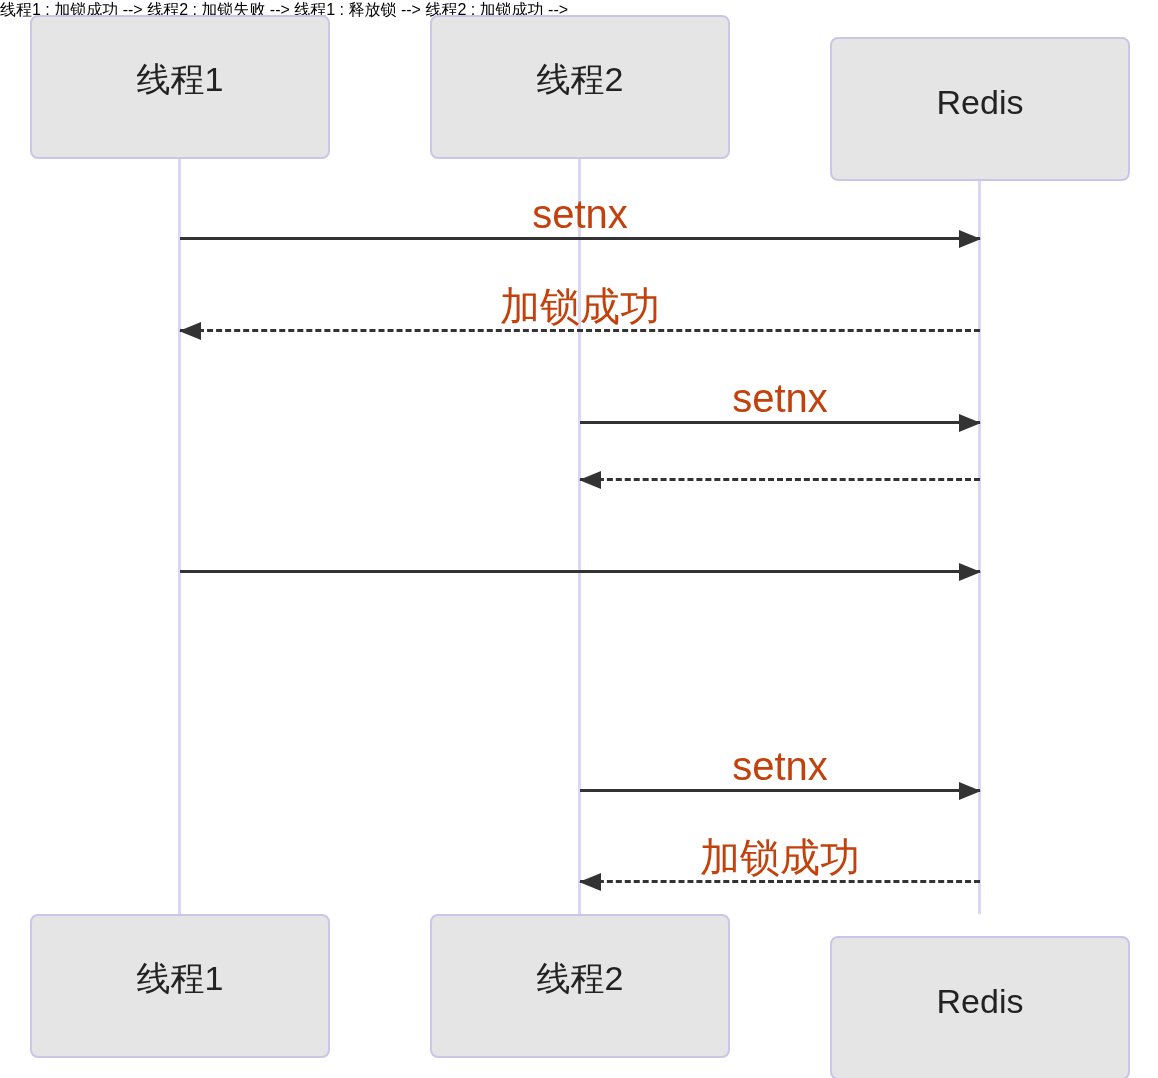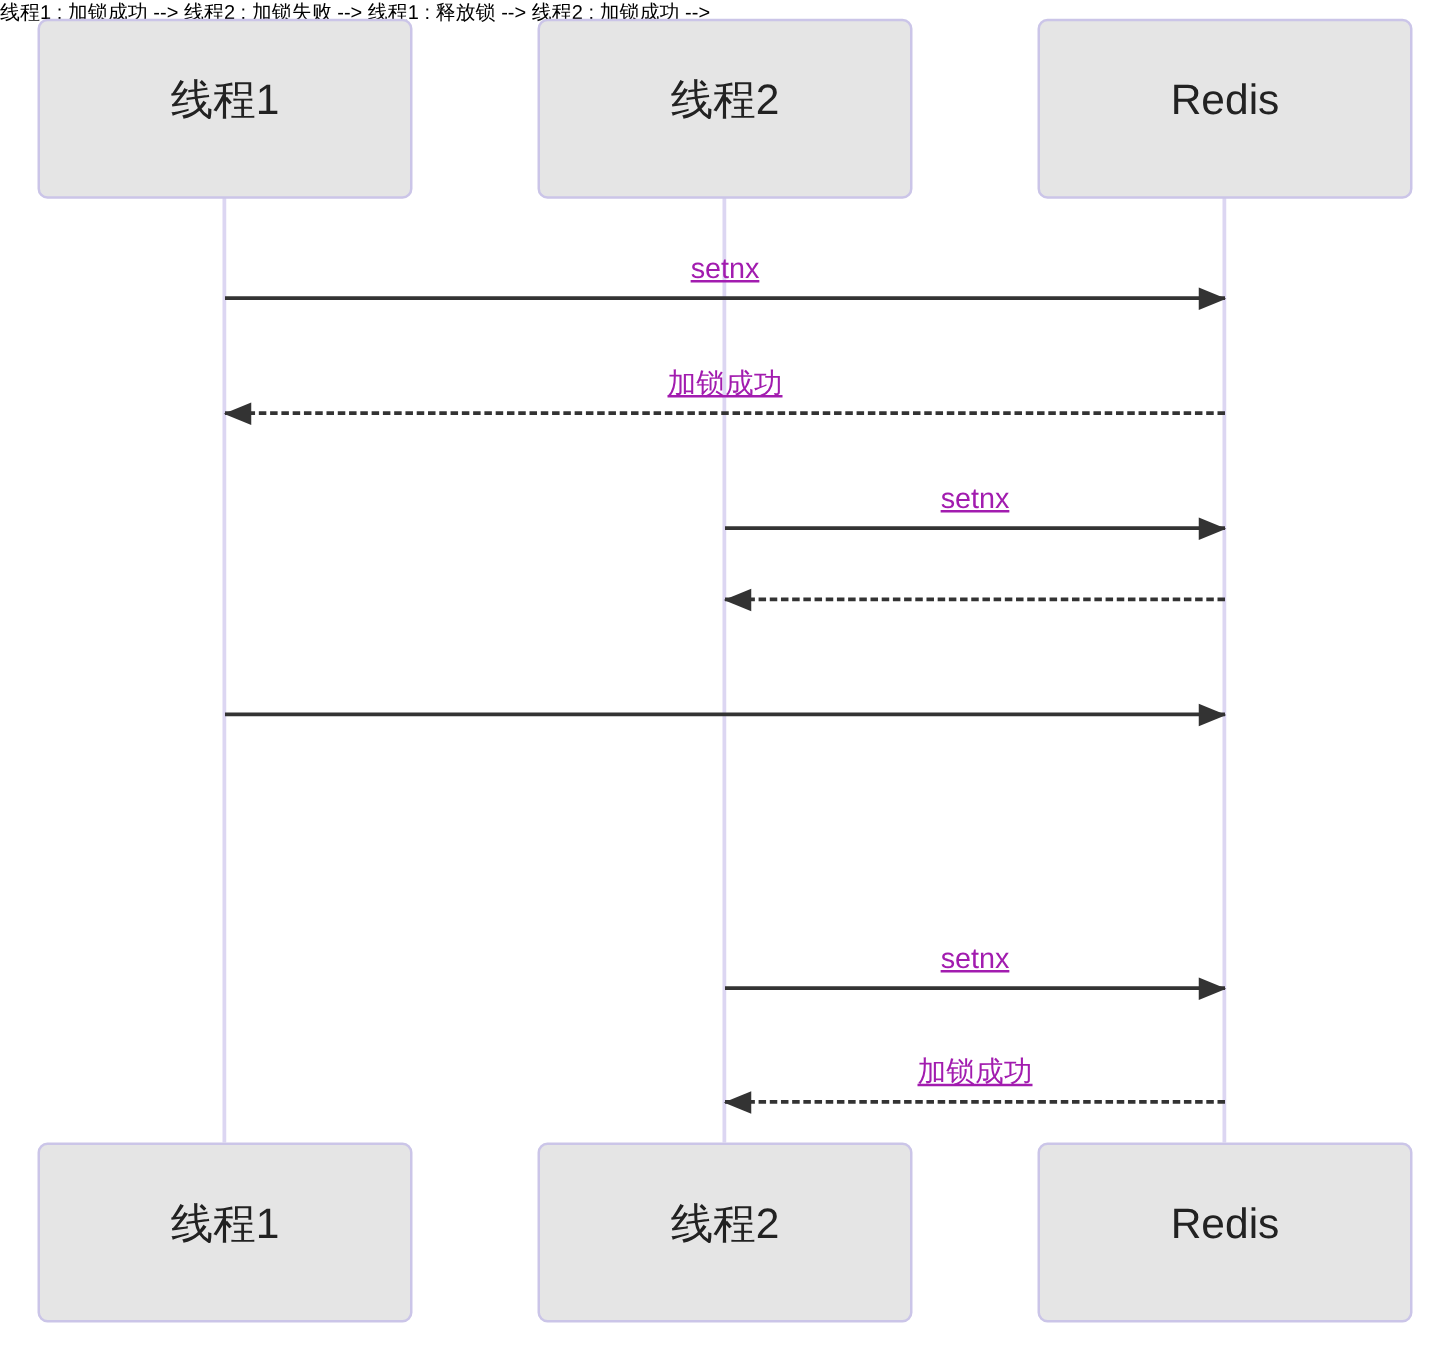--- a/index.html
+++ b/index.html
@@ -30,21 +30,21 @@
     padding-bottom: 14px;
     box-sizing: content-box;
     z-index: 3;
     color: #222222;
     font-size: 34px;
   }
   .row-top    { top: 15px; }
   .row-bottom { top: 914px; }
   .col-1 { left: 30px;  }
   .col-2 { left: 430px; }
-  .col-3 { left: 830px; }
+  .col-3 { left: 830px; margin-top: 22px; }
 
   
   .lifeline {
     position: absolute;
     top: 145px;
     width: 3px;
     height: 769px;
     background: #dcd6f2;
     z-index: 1;
   }
@@ -57,24 +57,23 @@
     position: absolute;
     z-index: 2;
   }
   .span-wide   { left: 180px; width: 800px; }  
   .span-narrow { left: 580px; width: 400px; }  
 
   .msg-label {
     height: 34px;
     line-height: 34px;
     text-align: center;
-    font-size: 23px;
-    color: #a21caf;
+    font-size: 40px;
+    color: #c2410c;
     white-space: nowrap;
-    text-decoration: underline;
   }
   .msg-line {
     position: relative;
     height: 0;
     margin-top: 6px;
   }
   .msg-line.solid  { border-top: 3px solid #333333; }
   .msg-line.dashed { border-top: 3px dashed #333333; }
 
   .arrowhead {

